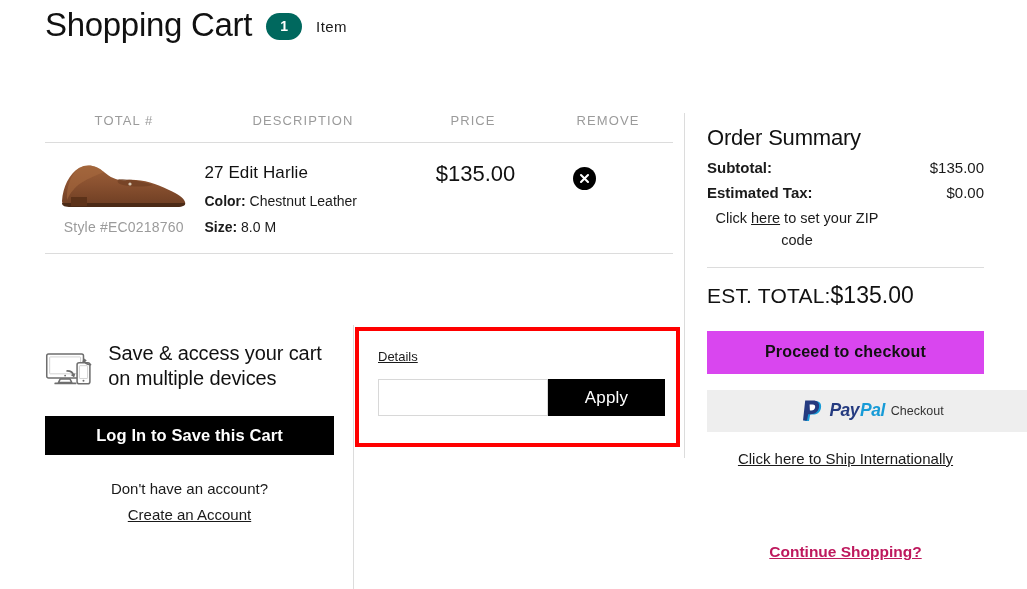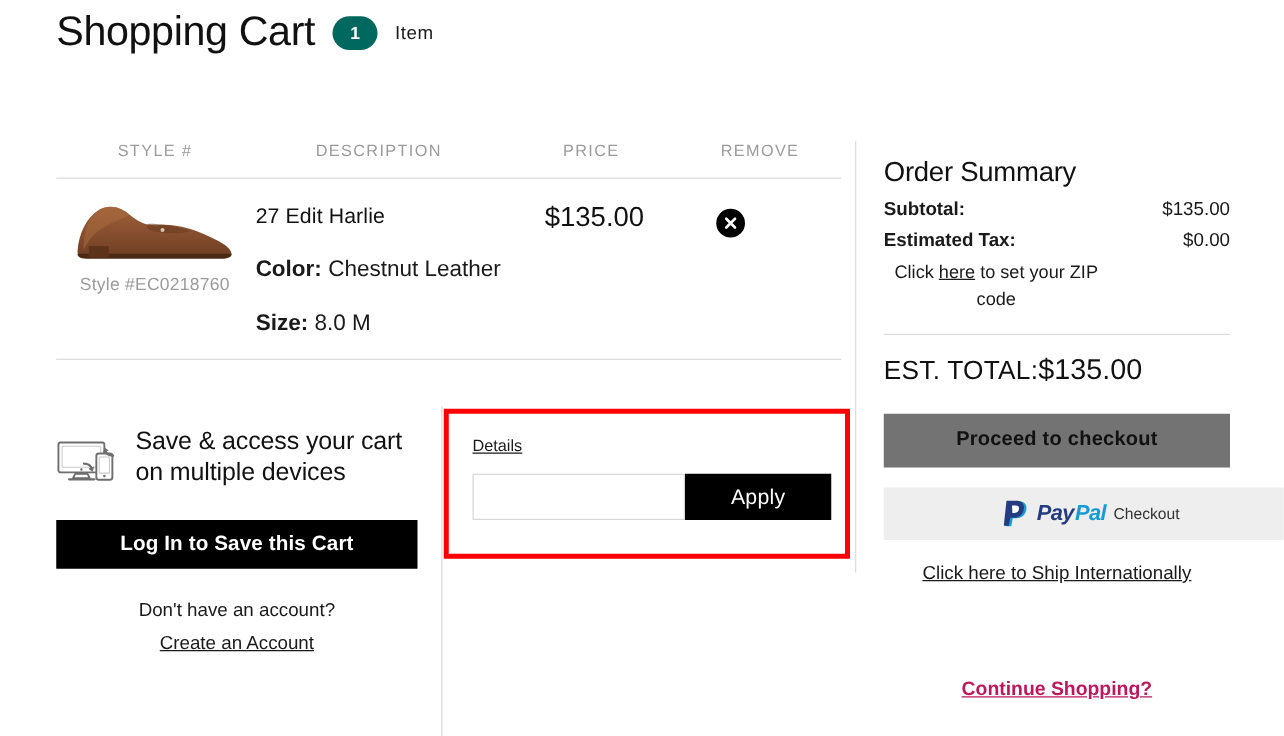--- a/index.html
+++ b/index.html
@@ -99,23 +99,23 @@
     width: 232px;
     padding-left: 2px;
     padding-top: 6px;
   }
   .prod-name {
     font-size: 17px;
     color: #111;
     letter-spacing: 0.1px;
   }
   .prod-attr {
-    font-size: 18px;
-    color: #1a1a1a;
-    margin-top: 22px;
+    font-size: 14px;
+    color: #1a1a1a;
+    margin-top: 10px;
   }
   .prod-attr b { font-weight: 700; }
   .cell-price {
     width: 138px;
     padding-top: 4px;
     font-size: 22px;
     color: #111;
   }
   .cell-remove {
     width: 100px;
@@ -313,21 +313,21 @@
     letter-spacing: 0.2px;
   }
   .total-value {
     font-size: 23px;
     color: #111;
   }
   .checkout-btn {
     margin-top: 22px;
     width: 277px;
     height: 43px;
-    background: #737373;
+    background: #d946ef;
     color: #111;
     border: none;
     font-size: 16px;
     font-weight: 700;
     font-family: "Liberation Sans", sans-serif;
     cursor: pointer;
     letter-spacing: 0.2px;
   }
   .paypal-btn {
     margin-top: 16px;
@@ -372,21 +372,21 @@
 <body>
 
 <div class="cart-header">
   <div class="cart-title">Shopping Cart</div>
   <div class="item-badge">1</div>
   <div class="item-word">Item</div>
 </div>
 
 <div class="cart-panel">
   <div class="table-head">
-    <div class="col-style">STYLE #</div>
+    <div class="col-style">TOTAL #</div>
     <div class="col-desc">DESCRIPTION</div>
     <div class="col-price">PRICE</div>
     <div class="col-remove">REMOVE</div>
   </div>
   <div class="hrule"></div>
 
   <div class="cart-row">
     <div class="cell-style">
       <svg class="shoe-img" width="133" height="60" viewBox="0 0 133 60">
         <defs>

